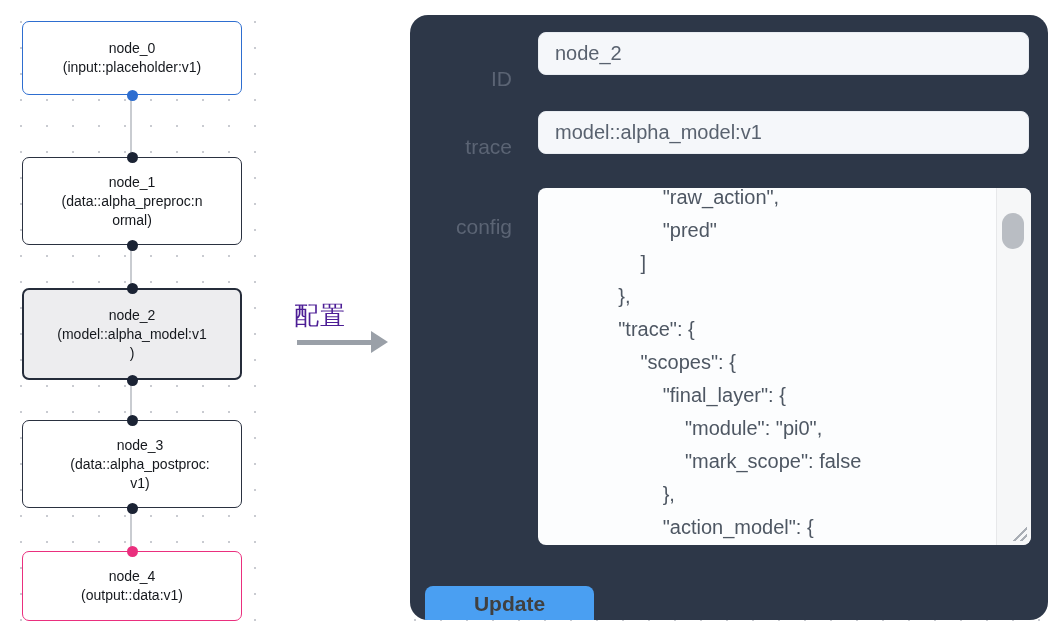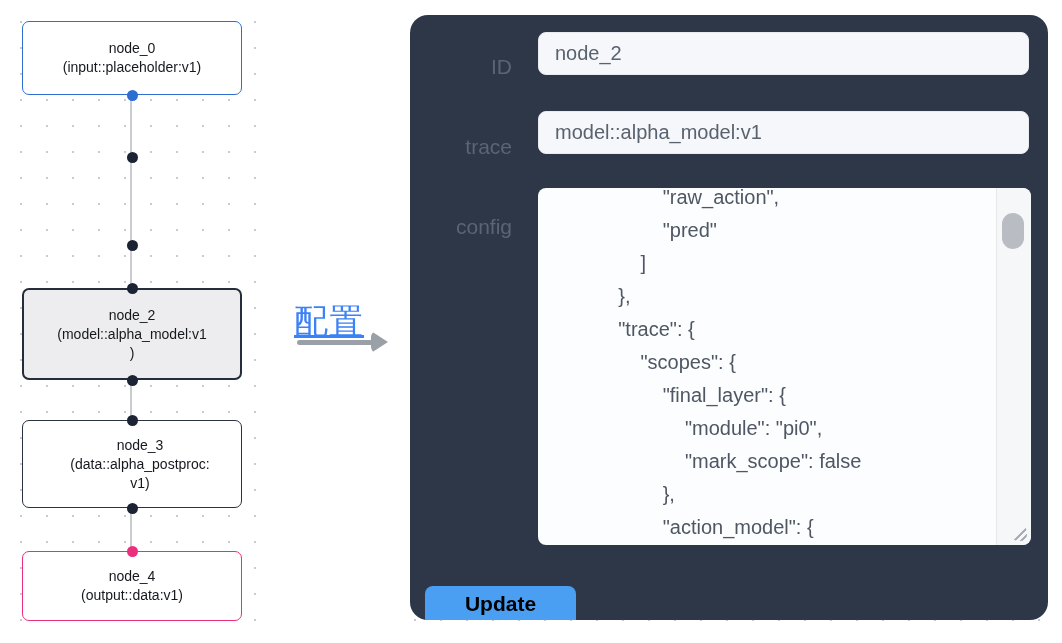--- a/index.html
+++ b/index.html
@@ -1,15 +1,15 @@
 <!DOCTYPE html>
 <html><head>
 <meta charset="utf-8">
 <style>
-  * { margin:0; padding:0; box-sizing:border-box;border-radius:6px; }
+  * { margin:0; padding:0; box-sizing:border-box; }
   html,body { background:#ffffff; }
   body {
     font-family:"Liberation Sans","DejaVu Sans",sans-serif;
     width:1062px; height:643px; position:relative; overflow:hidden;
   }
   .stage { position:absolute; left:0; top:0; width:1062px; height:643px; }
 
   
   .dotgrid {
     position:absolute; top:0; height:643px;
@@ -37,21 +37,21 @@
   .port {
     position:absolute; left:127px; width:11px; height:11px; border-radius:50%;
     background:#1b2334; z-index:3; cursor:pointer;
   }
   .port.blue { background:#2e6ed0; }
   .port.pink { background:#ea2f7e; }
 
   
   .transition-label {
     position:absolute; left:294px; top:299px; width:100px;
-    font-size:34px; font-weight:500; color:#3b82f6; letter-spacing:1px;text-decoration:underline;
+    font-size:25px; font-weight:500; color:#4c1d95; letter-spacing:1px;
   }
   .arrow-shaft {
     position:absolute; left:297px; top:340px; width:76px; height:5px;
     background:#9aa0a8;
   }
   .arrow-head {
     position:absolute; left:371px; top:331px; width:0; height:0;
     border-left:17px solid #9aa0a8; border-top:11.5px solid transparent;
     border-bottom:11.5px solid transparent;
   }
@@ -89,39 +89,42 @@
     position:absolute; left:5px; top:25px; width:22px; height:36px;
     background:#b9bdc3; border-radius:11px; cursor:pointer;
   }
   .resize-handle {
     position:absolute; right:4px; bottom:4px; width:15px; height:15px;
     background:repeating-linear-gradient(-45deg, transparent 0 3px, #a9aeb5 3px 5px);
     clip-path:polygon(100% 0, 100% 100%, 0 100%);
     cursor:nwse-resize;
   }
   .update-btn {
-    position:absolute; left:15px; top:571px; width:151px; height:42px;
+    position:absolute; left:15px; top:571px; width:169px; height:42px;
     background:#4a9ff2; border:none; border-radius:8px;
-    color:#000000; font-size:21px; font-weight:600;
+    color:#404040; font-size:21px; font-weight:600;
     font-family:"Liberation Sans","DejaVu Sans",sans-serif;
     padding-bottom:6px; cursor:pointer;
   }
 </style>
 </head>
 <body>
 
 <div class="stage">
 
   <div class="dotgrid left"></div>
   <div class="dotgrid right"></div>
 
   <div class="edge-line"></div>
 
   <div class="node v-input" style="top:21px; height:74px;">node_0
 (input::placeholder:v1)</div>
+  <div class="node" style="top:157px; height:88px;">node_1
+(data::alpha_preproc:n
+ormal)</div>
   <div class="node v-selected" style="top:288px; height:92px;">node_2
 (model::alpha_model:v1
 )</div>
   <div class="node" style="top:420px; height:88px;padding-left:16px;">node_3
 (data::alpha_postproc:
 v1)</div>
   <div class="node v-output" style="top:551px; height:70px;">node_4
 (output::data:v1)</div>
 
   <div class="port blue" style="top:90px;"></div>
@@ -132,21 +135,21 @@
   <div class="port" style="top:415px;"></div>
   <div class="port" style="top:503px;"></div>
   <div class="port pink" style="top:546px;"></div>
 
   <div class="transition-label">配置</div>
   <div class="arrow-shaft"></div>
   <div class="arrow-head"></div>
 
   <div class="panel">
 
-    <div class="field-label" style="top:39px;">ID</div>
+    <div class="field-label" style="top:51px;">ID</div>
     <input class="panel-input" style="top: 17px;" readonly="" value="node_2">
 
     <div class="field-label" style="top:119px;">trace</div>
     <input class="panel-input" style="top: 96px;" readonly="" value="model::alpha_model:v1">
 
     <div class="field-label" style="top:199px;">config</div>
 
     <div class="config-area">
       <div class="config-text">            "raw_action",
             "pred"

